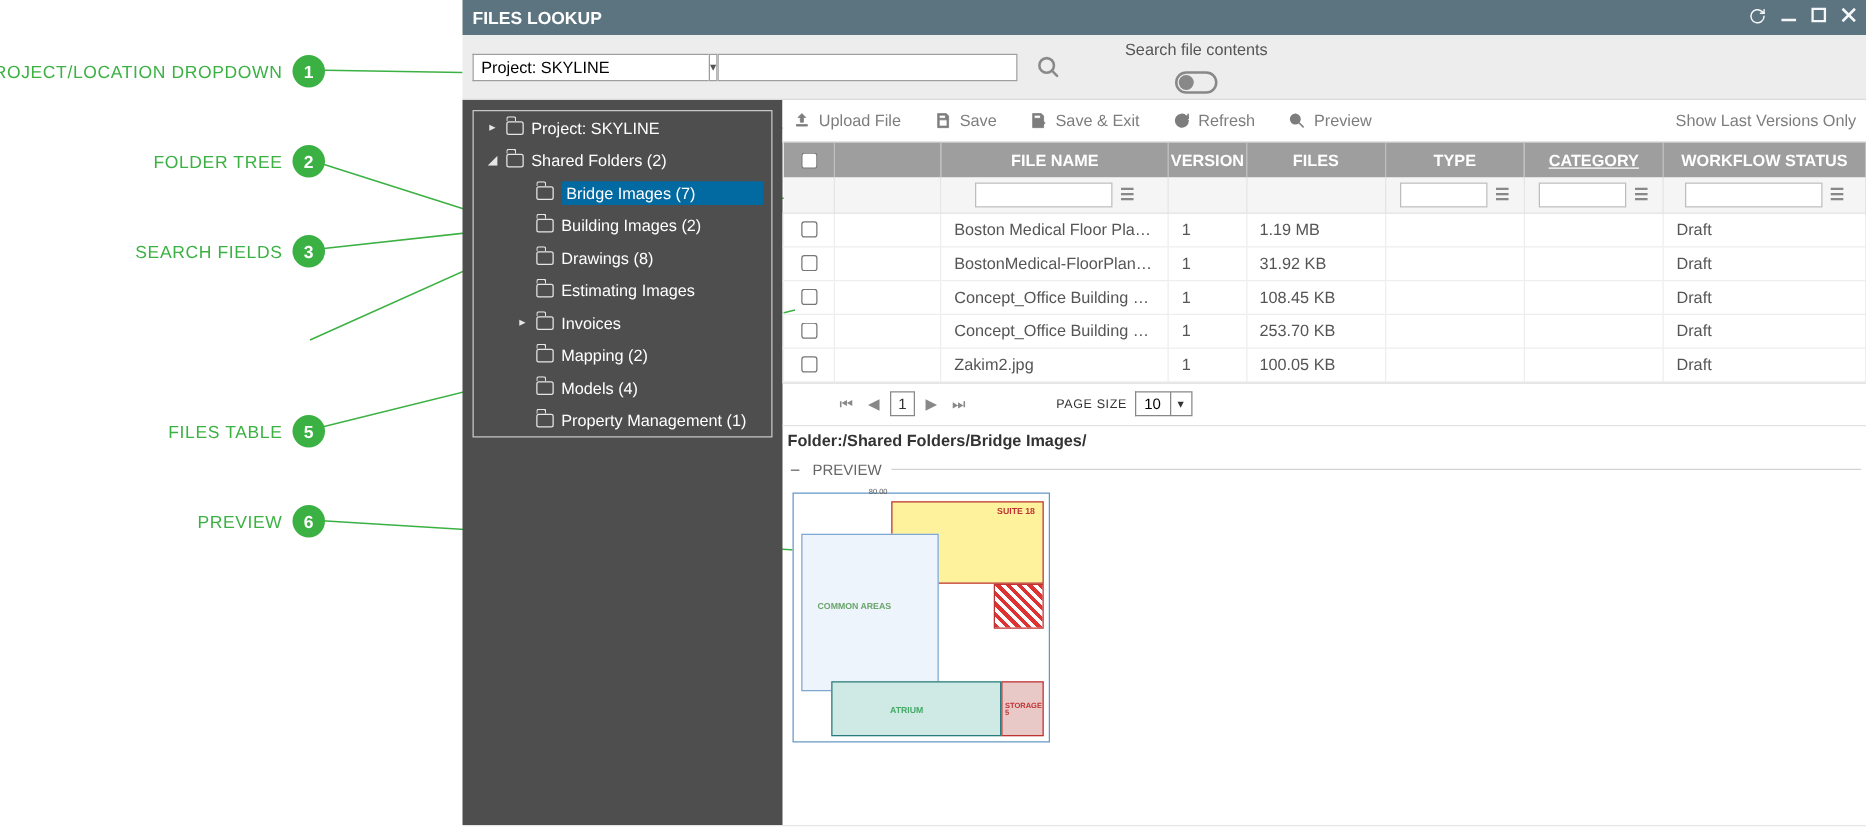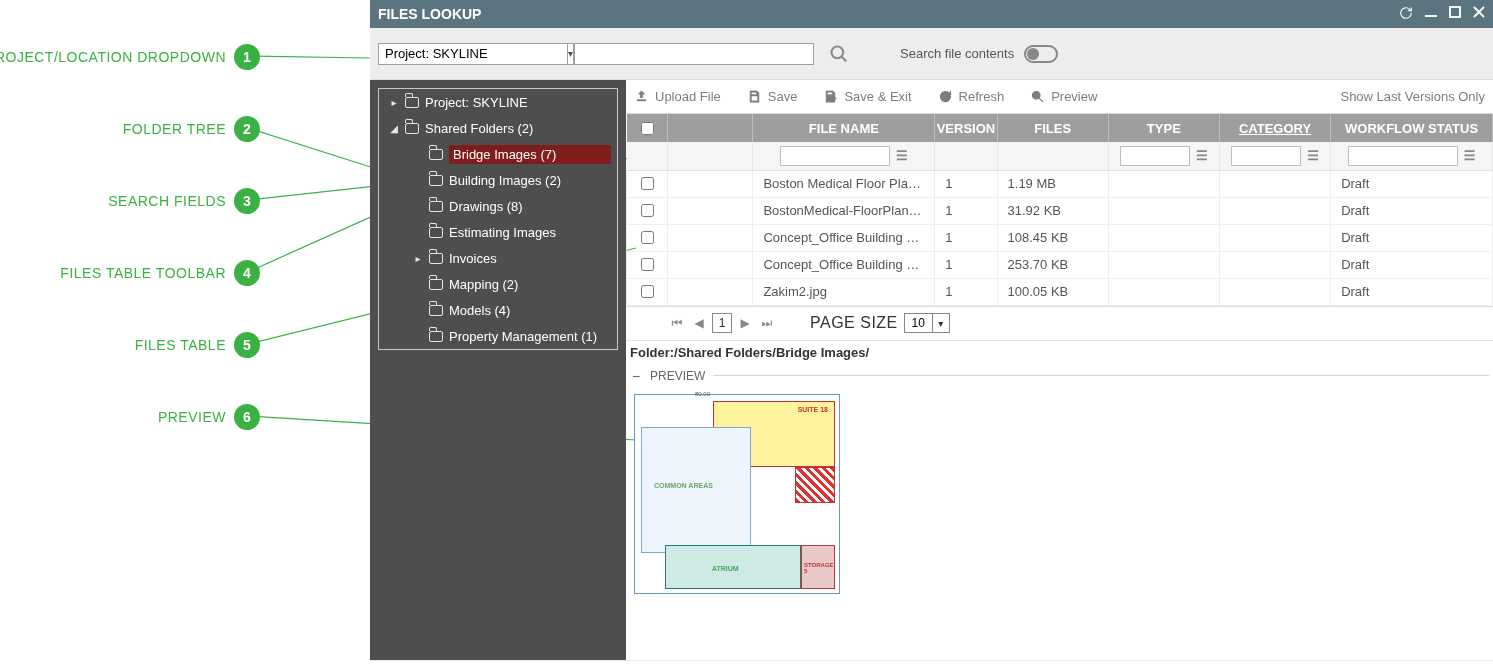--- a/index.html
+++ b/index.html
@@ -44,36 +44,36 @@
 
   .toprow{
     background:#EDEDED;border-bottom:1px solid #dcdcdc;
     height:52px;display:flex;align-items:center;padding:0 8px;gap:6px;
   }
   .project-select{display:flex;height:22px;width:190px;}
   .project-select input{flex:1;height:100%;padding:0 6px;border:1px solid #9e9e9e;border-right:none;font-size:13px;outline:none;}
   .project-select .dd{width:22px;border:1px solid #9e9e9e;display:flex;align-items:center;justify-content:center;background:#fff;font-size:10px;color:#555;}
   .searchbox{width:240px;height:22px;border:1px solid #9e9e9e;padding:0 6px;outline:none;font-size:13px;}
   .searchbtn{width:26px;height:26px;display:flex;align-items:center;justify-content:center;color:#8a8a8a;margin-left:6px;}
-  .sfc{display:flex;align-items:center;gap:10px;margin-left:42px;color:#555;font-size:13px;}
+  .sfc{display:flex;align-items:center;gap:10px;margin-left:42px;color:#555;font-size:13px;flex-direction:column;}
   .toggle{width:34px;height:18px;border-radius:10px;border:2px solid #888;position:relative;}
   .toggle::after{content:"";position:absolute;width:12px;height:12px;top:1px;left:1px;border-radius:50%;background:#888;}
 
   .body{display:flex;min-height:580px;}
   .tree-pane{width:256px;background:var(--panel-grey);padding:8px;}
   .tree-wrap{border:1px solid #c7c7c7;background:var(--panel-grey);color:#fff;font-size:13px;}
   .tree-item{display:flex;align-items:center;height:26px;gap:6px;padding:0 6px;}
   .tree-item.l1{padding-left:10px;}
   .tree-item.l2{padding-left:10px;}
   .tree-item.l3{padding-left:34px;}
   .caret{width:10px;text-align:center;font-size:10px;color:#e6e6e6;}
   .folder-ic{width:14px;height:11px;border:1.5px solid #e6e6e6;border-radius:2px;position:relative;}
   .folder-ic::before{content:"";position:absolute;width:6px;height:3px;border:1.5px solid #e6e6e6;border-bottom:none;border-radius:2px 2px 0 0;top:-5px;left:-1.5px;}
   .tree-item .name{flex:1;white-space:nowrap;}
-  .tree-item.selected .name{background:#7f1d1d;color:#fff;padding:2px 4px;border-radius:2px;}
+  .tree-item.selected .name{background:#0369a1;color:#fff;padding:2px 4px;border-radius:2px;}
 
   .right-pane{flex:1;display:flex;flex-direction:column;}
 
   .toolbar{height:34px;border-bottom:1px solid #dcdcdc;display:flex;align-items:center;padding:0 8px;gap:26px;color:var(--toolbar-grey);background:#fff;font-size:13px;}
   .tb-item{display:flex;align-items:center;gap:6px;cursor:pointer;}
   .tb-item svg{width:15px;height:15px;fill:currentColor;stroke:currentColor;}
 
   table.files{width:100%;border-collapse:collapse;font-size:13px;}
   .files thead tr.hdr th{background:var(--header-grey);color:#fff;font-weight:600;height:28px;text-align:center;border-right:1px solid #bfbfbf;}
   .files thead tr.filters th{background:#F5F5F5;height:28px;text-align:center;border-right:1px solid #e5e5e5;border-bottom:1px solid #e0e0e0;}
@@ -144,24 +144,20 @@
       <span class="lbl">PROJECT/LOCATION DROPDOWN</span>
       <span class="bubble">1</span>
     </div>
     <div class="callout" style="top:116px;">
       <span class="lbl">FOLDER TREE</span>
       <span class="bubble">2</span>
     </div>
     <div class="callout" style="top:188px;">
       <span class="lbl">SEARCH FIELDS</span>
       <span class="bubble">3</span>
-    </div>
-    <div class="callout" style="top:260px;">
-      <span class="lbl">FILES TABLE TOOLBAR</span>
-      <span class="bubble">4</span>
     </div>
     <div class="callout" style="top:332px;">
       <span class="lbl">FILES TABLE</span>
       <span class="bubble">5</span>
     </div>
     <div class="callout" style="top:404px;">
       <span class="lbl">PREVIEW</span>
       <span class="bubble">6</span>
     </div>
   </div>
@@ -403,21 +399,21 @@
 
         <div class="pager">
           <div class="pgroup">
             <span class="pbtn">⏮</span>
             <span class="pbtn">◀</span>
             <span class="pagebox">1</span>
             <span class="pbtn">▶</span>
             <span class="pbtn">⏭</span>
           </div>
           <div class="page-size">
-            <span style="font-size:16px;letter-spacing:.5px;">PAGE SIZE</span>
+            <span style="font-size:10px;letter-spacing:.5px;margin-left:35px;">PAGE SIZE</span>
             <span class="psbox">
               <input type="text" value="10" style="">
               <span class="dd">▾</span>
             </span>
           </div>
         </div>
 
         <div class="path-row">
           <span>Folder:</span>
             <span>/Shared Folders/Bridge Images/</span>

